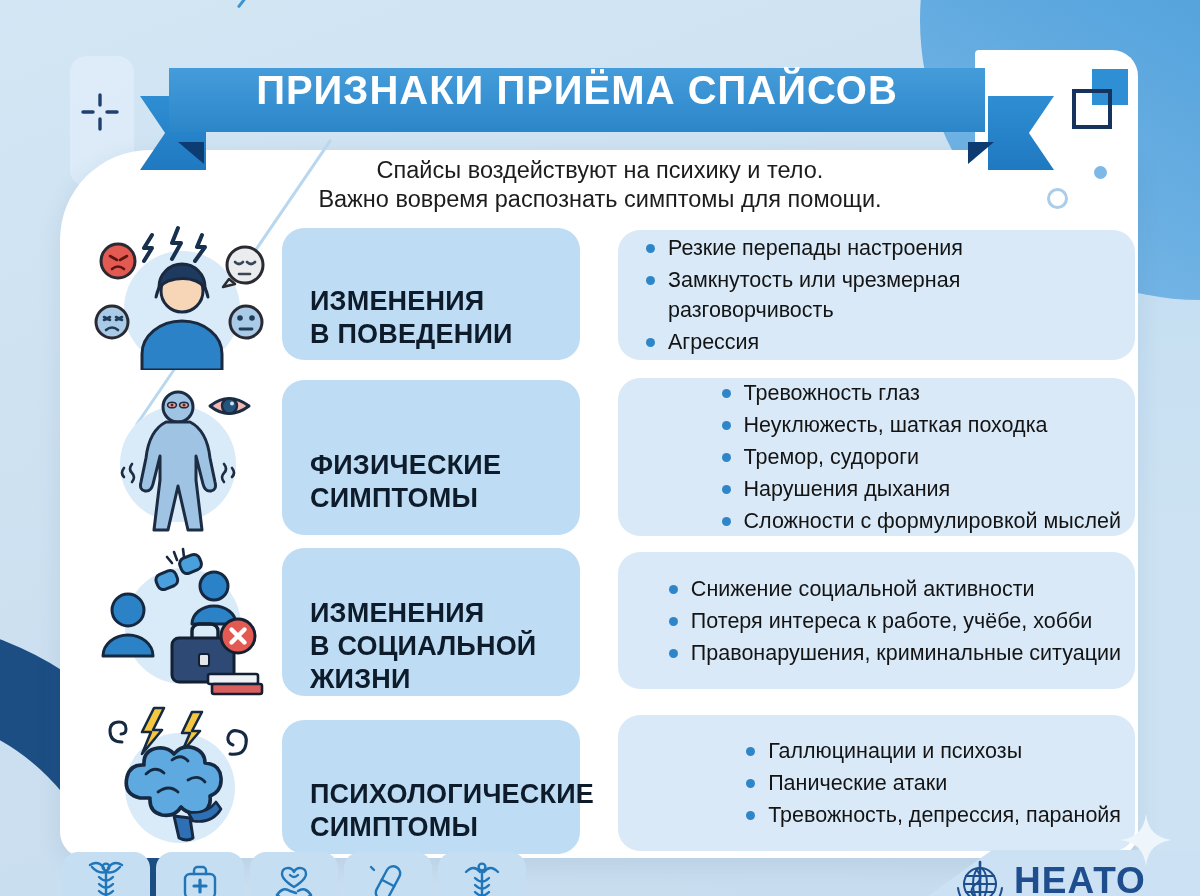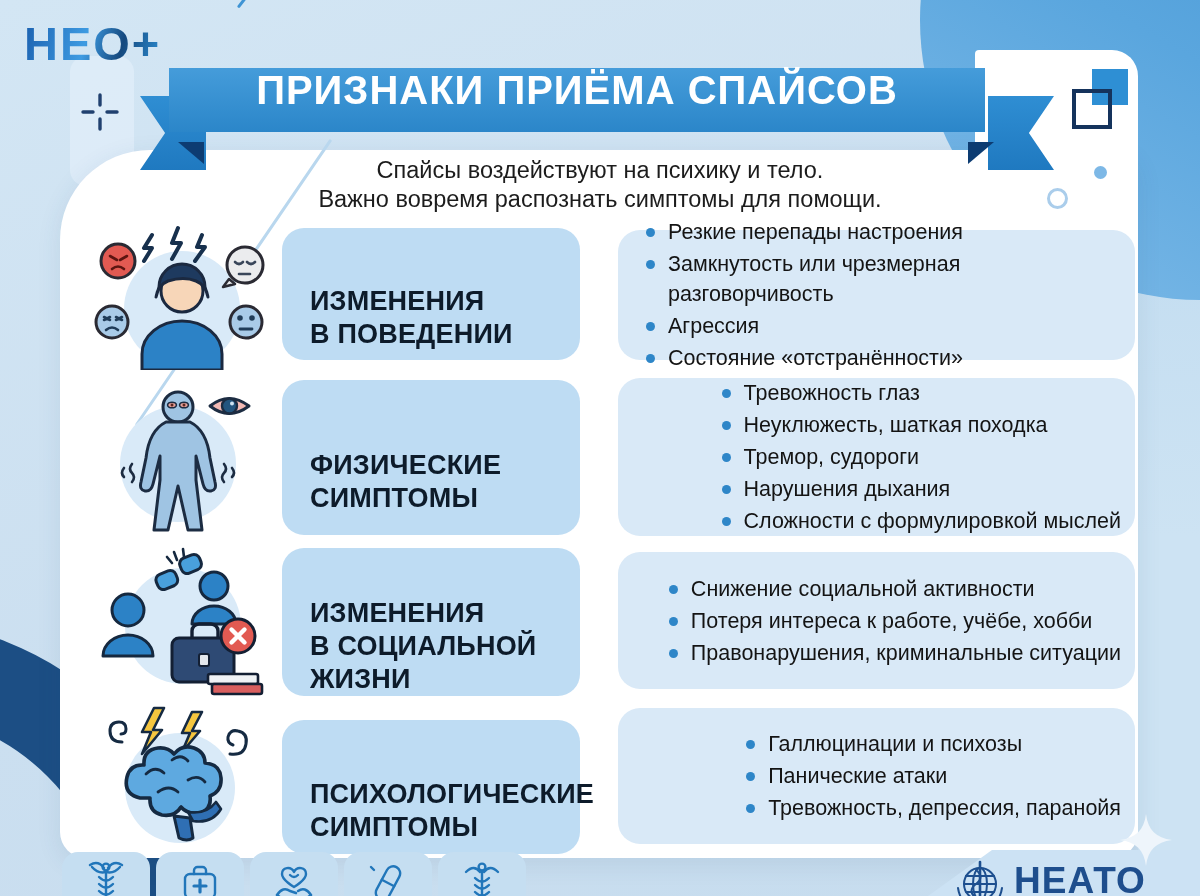--- a/index.html
+++ b/index.html
@@ -92,21 +92,20 @@
   <div class="circle-outline"></div>
 
   <div class="tail tail-left"></div>
   <div class="tail tail-right"></div>
   <div class="fold fold-left"></div>
   <div class="fold fold-right"></div>
   <div class="ribbon-band">
     <span class="ribbon-title">ПРИЗНАКИ ПРИЁМА СПАЙСОВ</span>
   </div>
 
-  <div class="logo">НЕО+</div>
   <svg class="crosshair" width="40" height="40" viewBox="0 0 40 40">
     <g stroke="#20406f" stroke-width="3.4" stroke-linecap="round">
       <line x1="20" y1="3" x2="20" y2="13"></line>
         <line x1="20" y1="27" x2="20" y2="37"></line>
       <line x1="3" y1="20" x2="13" y2="20"></line>
         <line x1="27" y1="20" x2="37" y2="20"></line>
     </g>
   </svg>
 
   <div class="intro">
@@ -155,21 +154,20 @@
     </div>
     <div class="pill" style="top:0;height:132px">
       <div class="pill-title">ИЗМЕНЕНИЯ
 В ПОВЕДЕНИИ</div>
     </div>
     <div class="panel" style="top:2px;height:130px">
       <ul>
           <li>Резкие перепады настроения</li>
           <li>Замкнутость или чрезмерная разговорчивость</li>
           <li>Агрессия</li>
-          <li>Состояние «отстранённости»</li>
         </ul>
     </div>
   </div>
 
   <div class="row" style="top:378px">
     <div class="icon-wrap" style="top:2px">
       <svg width="185" height="152" viewBox="0 0 185 152">
         <circle cx="90" cy="84" r="58" fill="#d9eaf8"></circle>
         <g fill="#9fc4e3" stroke="#1c2c42" stroke-width="3" stroke-linejoin="round">
           <circle cx="90" cy="27" r="15"></circle>
@@ -272,21 +270,21 @@
           <path d="M84 58 q9 -7 16 1"></path>
           <path d="M70 90 q11 -8 20 0"></path>
           <path d="M100 78 q10 -6 17 2"></path>
         </g>
       </svg>
     </div>
     <div class="pill" style="top:16px;height:134px">
       <div class="pill-title">ПСИХОЛОГИЧЕСКИЕ
 СИМПТОМЫ</div>
     </div>
-    <div class="panel" style="top:4px;height:136px">
+    <div class="panel" style="top:11px;height:136px">
       <ul>
           <li>Галлюцинации и психозы</li>
           <li>Панические атаки</li>
           <li>Тревожность, депрессия, паранойя</li>
         </ul>
     </div>
   </div>
 
   <div class="tile" style="left:62px">
     <svg width="46" height="46" viewBox="0 0 46 46" fill="none" stroke="#2176ba" stroke-width="2.4" stroke-linecap="round">

